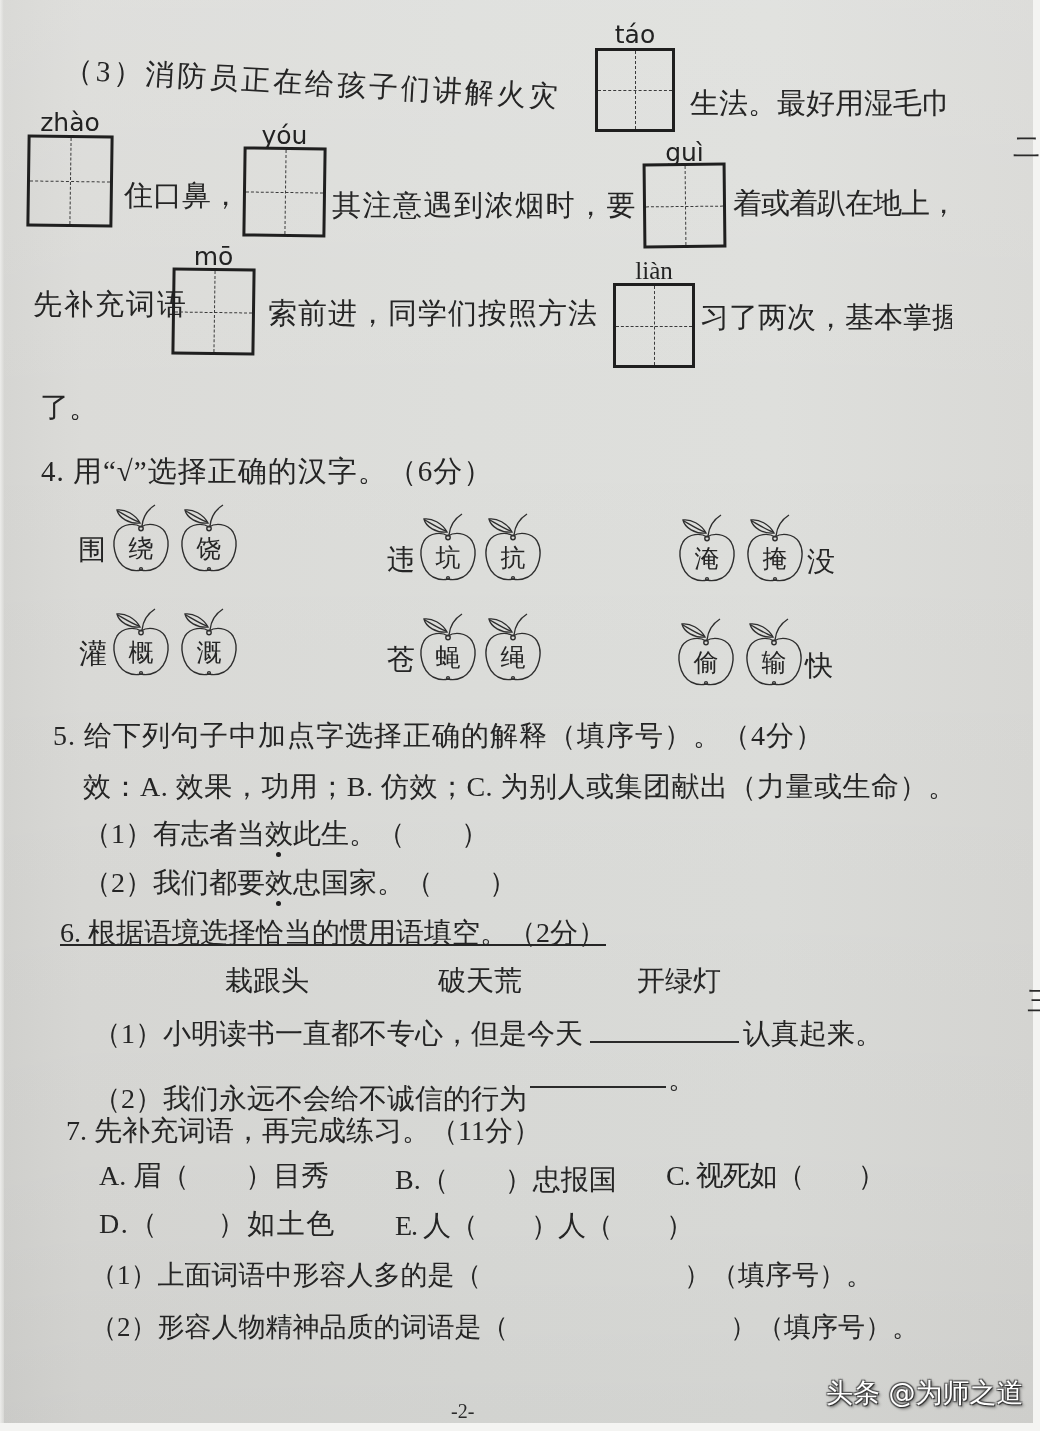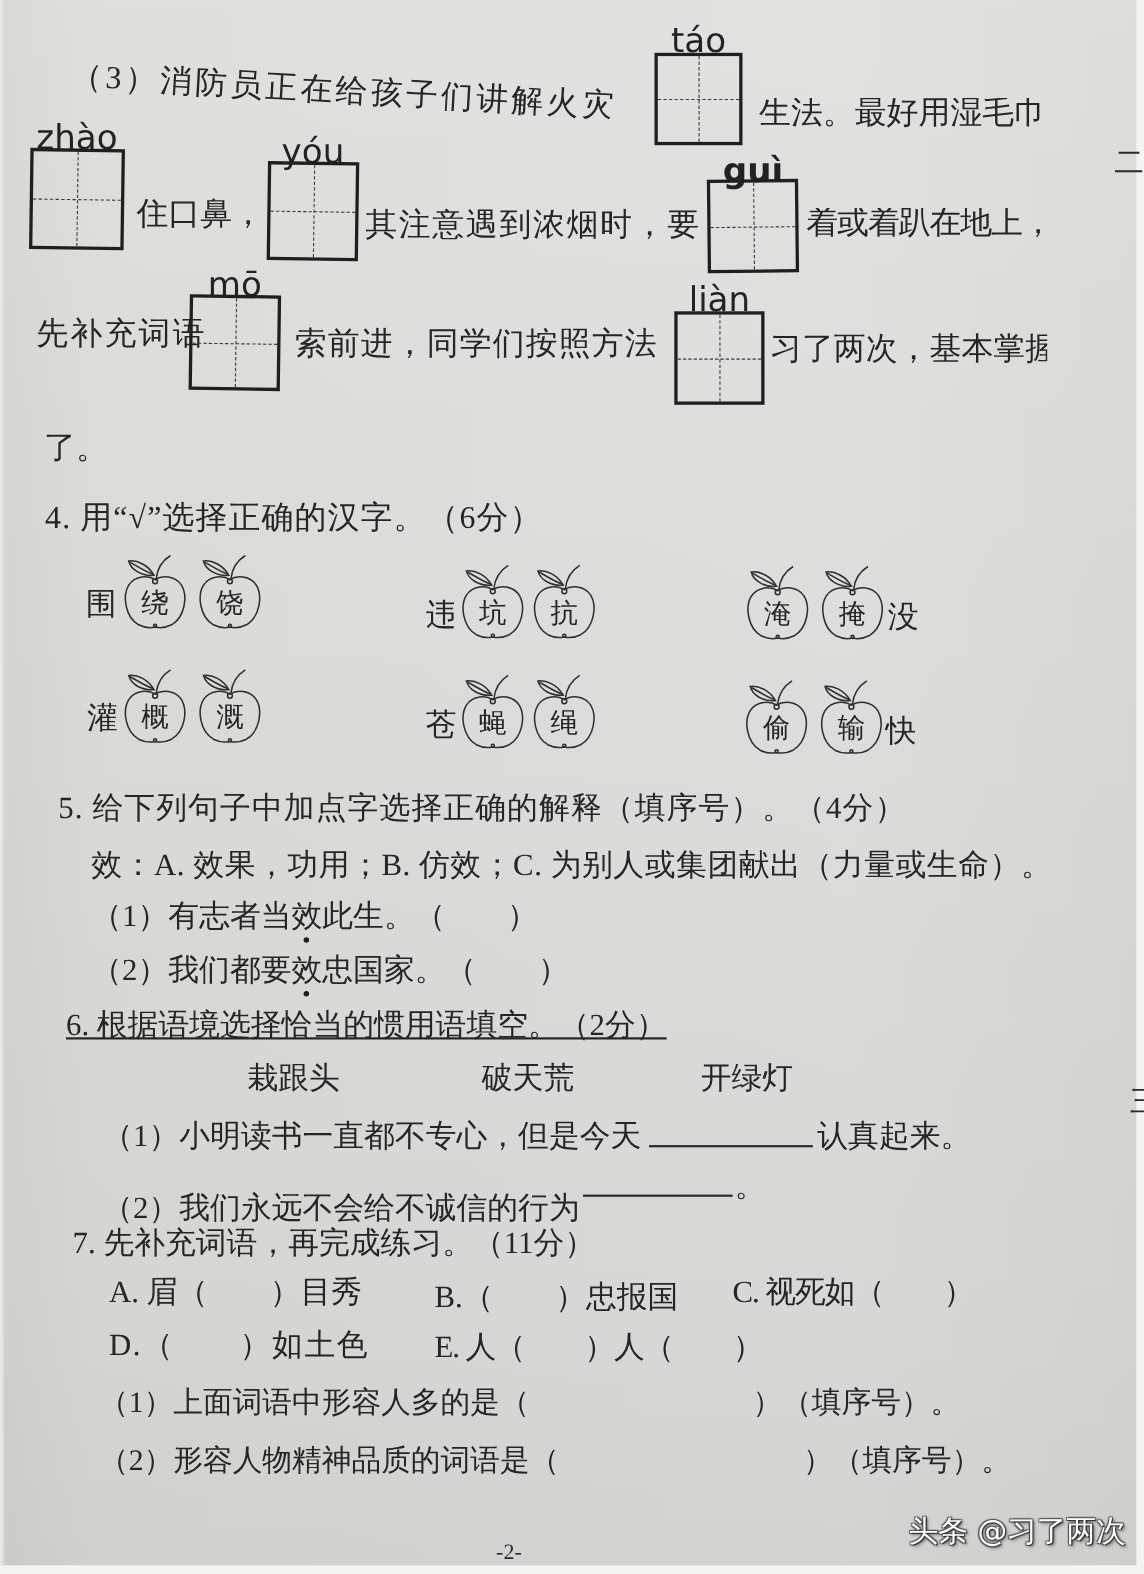--- a/index.html
+++ b/index.html
@@ -15,21 +15,21 @@
       linear-gradient(to bottom, rgba(255,255,255,0.10) 0%, rgba(255,255,255,0) 30%, rgba(0,0,0,0.03) 85%, rgba(0,0,0,0.05) 100%),
       linear-gradient(to right, #d5d5d2 0%, #dbdbd8 8%, #dddedb 45%, #dedfdc 75%, #d9d9d6 100%);
   }
   .edge-left { position:absolute; left:0; top:0; width:4px; height:1423px; background:linear-gradient(to right,#ececea,#d8d8d5); }
   .t { position:absolute; white-space:nowrap; line-height:1; font-size:28px; }
   .f29 { font-size:29px; }
   .clip { overflow:hidden; padding-bottom:4px; }
   .tzg { position:absolute; border:3px solid #1f1f1f; box-sizing:border-box; }
   .tzg .vl { position:absolute; left:50%; top:0; bottom:0; border-left:1.6px dashed #3a3a3a; }
   .tzg .hl { position:absolute; top:50%; left:0; right:0; border-top:1.6px dashed #3a3a3a; }
-  .pinyin { position:absolute; text-align:center; font-family:"DejaVu Sans",sans-serif; font-size:31px; line-height:1; color:#222; white-space:nowrap; }
+  .pinyin { position:absolute; text-align:center; font-family:"DejaVu Sans",sans-serif; font-size:25px; line-height:1; color:#222; white-space:nowrap; }
   .apple { position:absolute; width:58px; height:70px; }
   .apple svg { position:absolute; left:0; top:0; overflow:visible; }
   .apple svg path, .apple svg circle { fill:none; stroke:#2e2e2e; stroke-width:1.4; }
   .apple .ch { position:absolute; left:0; top:33px; width:58px; text-align:center; font-size:25px; line-height:1; }
   .dotc { position:relative; display:inline-block; }
   .dotc::after { content:""; position:absolute; left:50%; bottom:-9px; width:5px; height:5px; margin-left:-3px; border-radius:50%; background:#1f1f1f; }
   .blank { position:absolute; height:0; border-top:2px solid #2a2a2a; }
   .pageno { position:absolute; font-size:20px; line-height:1; color:#2a2a2a; }
   .wm { position:absolute; font-family:"DejaVu Sans",sans-serif; font-size:27px; line-height:1; color:#ffffff;
         text-shadow: 1px 1px 1px #2a2a2a, -1px -1px 1px #555, 1px -1px 1px #555, -1px 1px 1px #555, 2px 2px 3px rgba(0,0,0,0.5);
@@ -61,39 +61,39 @@
 <div class="t f29" style="left:124px;top:181px;">住口鼻，</div>
 
 <div class="pinyin" style="left:243px;width:83px;top:123px;">yóu</div>
 <div class="tzg" style="left:243px;top:147px;width:83px;height:90px;transform:rotate(0.8deg);">
   <div class="vl"></div>
   <div class="hl"></div>
 </div>
 
 <div class="t f29" style="left:332px;top:191px;letter-spacing:1.5px;">其注意遇到浓烟时，要</div>
 
-<div class="pinyin" style="left:643px;width:83px;top:140px;font-weight:bold;">guì</div>
+<div class="pinyin" style="left:643px;width:83px;top:140px;">guì</div>
 <div class="tzg" style="left:643px;top:163px;width:83px;height:85px;transform:rotate(-0.6deg);">
   <div class="vl"></div>
   <div class="hl"></div>
 </div>
 
 <div class="t f29 clip" style="left:733px;top:189px;width:219px;letter-spacing:-1px;">着或着趴在地上，</div>
 
 <div class="t f29" style="left:33px;top:290px;letter-spacing:2px;">先补充词语</div>
 
 <div class="pinyin" style="left:172px;width:83px;top:244px;">mō</div>
 <div class="tzg" style="left:172px;top:268px;width:83px;height:87px;transform:rotate(0.8deg);">
   <div class="vl"></div>
   <div class="hl"></div>
 </div>
 
 <div class="t f29" style="left:268px;top:299px;letter-spacing:1px;">索前进，同学们按照方法</div>
 
-<div class="pinyin" style="left:613px;width:82px;top:258px;">liàn</div>
+<div class="pinyin" style="left:613px;width:82px;top:258px;font-family:Liberation Serif, serif;">liàn</div>
 <div class="tzg" style="left:613px;top:283px;width:82px;height:85px;">
   <div class="vl"></div>
   <div class="hl"></div>
 </div>
 
 <div class="t f29 clip" style="left:700px;top:303px;width:252px;">习了两次，基本掌握</div>
 
 <div class="t f29" style="left:40px;top:393px;">了。</div>
 
 <div class="t f29" style="left:41px;top:457px;letter-spacing:1px;">4. 用“√”选择正确的汉字。（6分）</div>
@@ -270,15 +270,15 @@
 <div class="t" style="left:666px;top:1162px;letter-spacing:-1px;">C. 视死如（　　）</div>
 <div class="t" style="left:99px;top:1210px;letter-spacing:1.5px;">D.（　　）如土色</div>
 <div class="t" style="left:395px;top:1212px;letter-spacing:-1px;">E. 人（　　）人（　　）</div>
 
 <div class="t" style="left:90px;top:1262px;font-size:27px;">（1）上面词语中形容人多的是（</div>
 <div class="t" style="left:684px;top:1262px;font-size:27px;">）（填序号）。</div>
 <div class="t" style="left:90px;top:1314px;font-size:27px;">（2）形容人物精神品质的词语是（</div>
 <div class="t" style="left:730px;top:1314px;font-size:27px;">）（填序号）。</div>
 
 <div class="pageno" style="left:451px;top:1401px;">-2-</div>
-<div class="wm" style="left:826px;top:1379px;">头条 @习了两次</div>
+<div class="wm" style="left:826px;top:1379px;">头条 @为师之道</div>
 <div class="mark" style="left:1013px;top:134px;">二</div>
 <div class="mark" style="left:1027px;top:988px;">三</div>
 
 </body></html>

